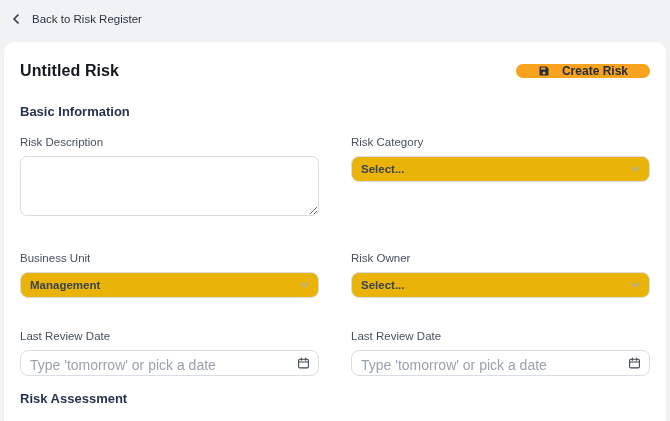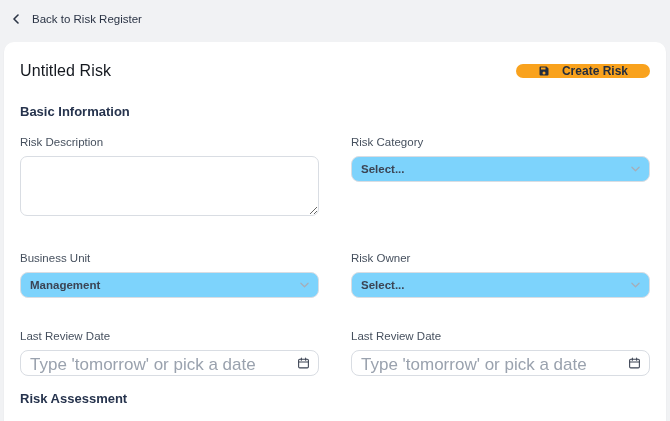--- a/index.html
+++ b/index.html
@@ -22,21 +22,21 @@
     width:662px; height:400px;
     background:#ffffff;
     border-radius:10px 10px 0 0;
     box-shadow:0 1px 2px rgba(16,24,40,.05);
     padding:20px 16px 0 16px;
   }
   .card-header {
     display:flex; align-items:center; justify-content:space-between;
     margin-bottom:24px;
   }
-  .page-title { font-size:16px; font-weight:400; color:#14181f; letter-spacing:.1px; }
+  .page-title { font-size:16px; font-weight:700; color:#14181f; letter-spacing:.1px; }
   .create-btn {
     display:inline-flex; align-items:center; gap:12px;
     background:#f9a21d; border:none; border-radius:7px;
     padding:6px 22px; height:14px;
     font-family:inherit; font-size:12px; font-weight:700; color:#242d3d;
     cursor:pointer;
   }
   .create-btn svg { display:block; }
   .section-heading {
     font-size:13px; font-weight:700; color:#26334d;
@@ -58,31 +58,31 @@
     border:1px solid #d9dde3; border-radius:7px;
     background:#fff; resize:both;
     font-family:inherit; font-size:11.5px; color:#333d4d;
     padding:5px 8px; outline:none;
   }
   .select {
     position:relative;
     display:flex; align-items:center; justify-content:space-between;
     width:100%; height:26px;
     border:1px solid #d9dde3; border-radius:8px;
-    background:#7dd3fc; padding:0 9px;
+    background:#eab308; padding:0 9px;
     cursor:pointer;
   }
   .select-value { font-size:11.5px; font-weight:600; color:#3b4454; }
   .select .chev { color:#a6adb8; display:flex; }
   .date-wrap { position:relative; }
   .date-input {
     width:100%; height:26px;
     border:1px solid #d9dde3; border-radius:8px;
     background:#fff; padding:4px 30px 0 9px;
-    font-family:inherit; font-size:17px; color:#333d4d;
+    font-family:inherit; font-size:14px; color:#333d4d;
     outline:none;
   }
   .date-input::placeholder { color:#9aa2ae; opacity:1; }
   .cal-icon {
     position:absolute; right:9px; top:50%; transform:translateY(-50%);
     color:#3a4252; display:flex; cursor:pointer;
   }
   .assessment { margin-top:15px; }
 </style>
 </head>

